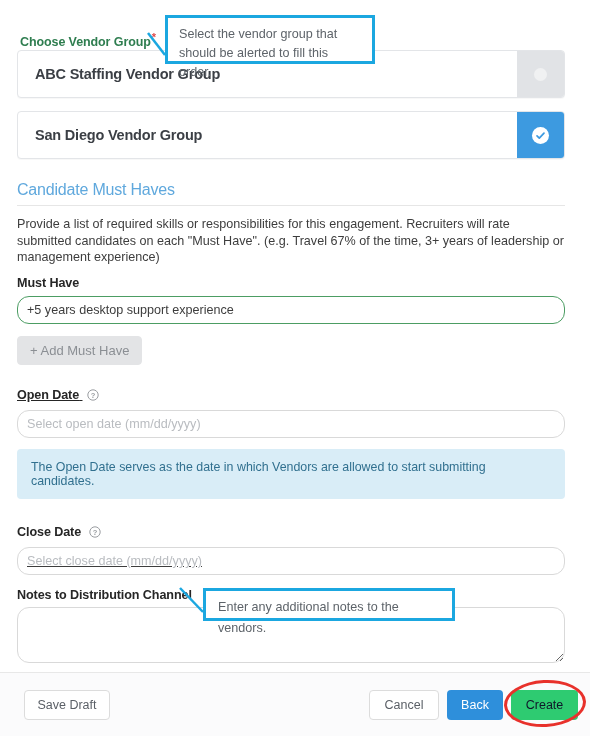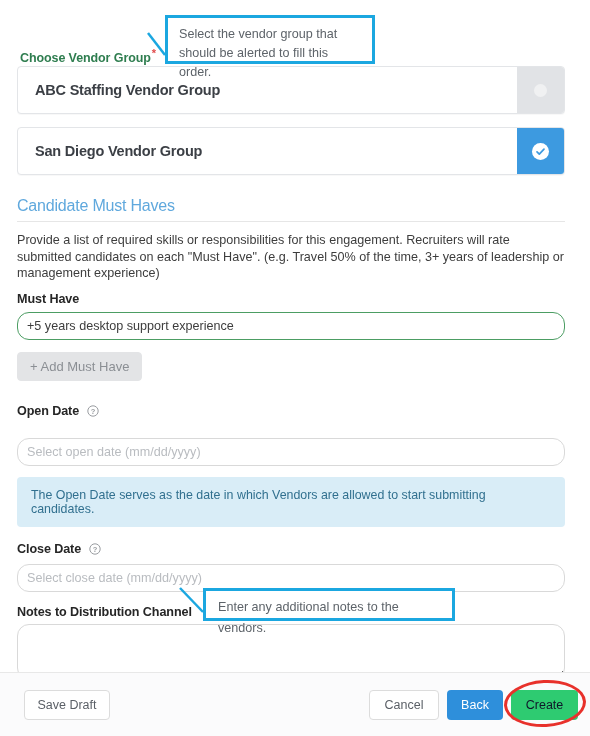--- a/index.html
+++ b/index.html
@@ -20,21 +20,21 @@
   .page {
     position: relative;
     width: 590px;
     height: 736px;
     box-sizing: border-box;
   }
 
   .content {
     position: absolute;
     left: 0;
-    top: 16px;
+    top: 0;
     width: 578px;
     height: 672px;
     box-sizing: border-box;
     padding: 14px 14px;
   }
 
   
   .field-label-green {
     position: absolute;
     left: 20px;
@@ -313,51 +313,51 @@
         <span class="check-on">
           <svg width="13" height="13" viewBox="0 0 13 13">
             <path d="M3 6.8 L5.3 9.1 L10 4.2" stroke="#3d9ae0" stroke-width="1.7" fill="none" stroke-linecap="round" stroke-linejoin="round"></path>
           </svg>
         </span>
       </div>
     </div>
 
     <div class="section" style="top:181px;">
       <div class="section-title">Candidate Must Haves</div>
-      <div class="helper-text">Provide a list of required skills or responsibilities for this engagement. Recruiters will rate submitted candidates on each "Must Have". (e.g. Travel 50% of the time, 3+ years of leadership or management experience)</div>
+      <div class="helper-text">Provide a list of required skills or responsibilities for this engagement. Recruiters will rate submitted candidates on each "Must Have". (e.g. Travel 67% of the time, 3+ years of leadership or management experience)</div>
       <div class="bold-label" style="margin-top:10px;">Must Have</div>
       <input class="text-input valid-input" style="margin-top: 6px;" type="text" value="+5 years desktop support experience">
       <button class="btn-add" style="margin-top:12px;">+ Add Must Have</button>
     </div>
 
     <div class="section" style="top:377px;">
 
-      <div class="bold-label" style="margin-top:11px;">
+      <div class="bold-label" style="margin-top:11px;text-decoration:underline;">
         <span>Open Date</span>
         <span class="help-icon">
           <svg width="12" height="12" viewBox="0 0 12 12">
             <circle cx="6" cy="6" r="5.2" fill="none" stroke="#9a9da1" stroke-width="1"></circle>
             <text x="6" y="8.8" font-size="7.5" fill="#9a9da1" text-anchor="middle" font-family="Liberation Sans, sans-serif">?</text>
           </svg>
         </span>
       </div>
-      <input class="text-input" style="margin-top: 18px;" type="text" placeholder="Select open date (mm/dd/yyyy)">
+      <input class="text-input" style="margin-top: 6px;" type="text" placeholder="Select open date (mm/dd/yyyy)">
 
       <div class="info-banner" style="margin-top:11px;">The Open Date serves as the date in which Vendors are allowed to start submitting candidates.</div>
 
-      <div class="bold-label" style="margin-top:15px;">
+      <div class="bold-label" style="margin-top:26px;">
         <span>Close Date</span>
         <span class="help-icon">
           <svg width="12" height="12" viewBox="0 0 12 12">
             <circle cx="6" cy="6" r="5.2" fill="none" stroke="#9a9da1" stroke-width="1"></circle>
             <text x="6" y="8.8" font-size="7.5" fill="#9a9da1" text-anchor="middle" font-family="Liberation Sans, sans-serif">?</text>
           </svg>
         </span>
       </div>
-      <input class="text-input" style="margin-top: 6px;" type="text" placeholder="Select close date (mm/dd/yyyy)">
+      <input class="text-input" style="margin-top: 6px; text-decoration: underline;" type="text" placeholder="Select close date (mm/dd/yyyy)">
 
       <div class="bold-label" style="margin-top:13px;">Notes to Distribution Channel</div>
       <textarea class="text-area" style="margin-top: 5px; height: 56px;" placeholder=""></textarea>
     </div>
 
   </div>
 
   <div class="footer">
     <div class="btn" id="btn-cancel">Cancel</div>
     <div class="btn" id="btn-save-draft">Save Draft</div>

